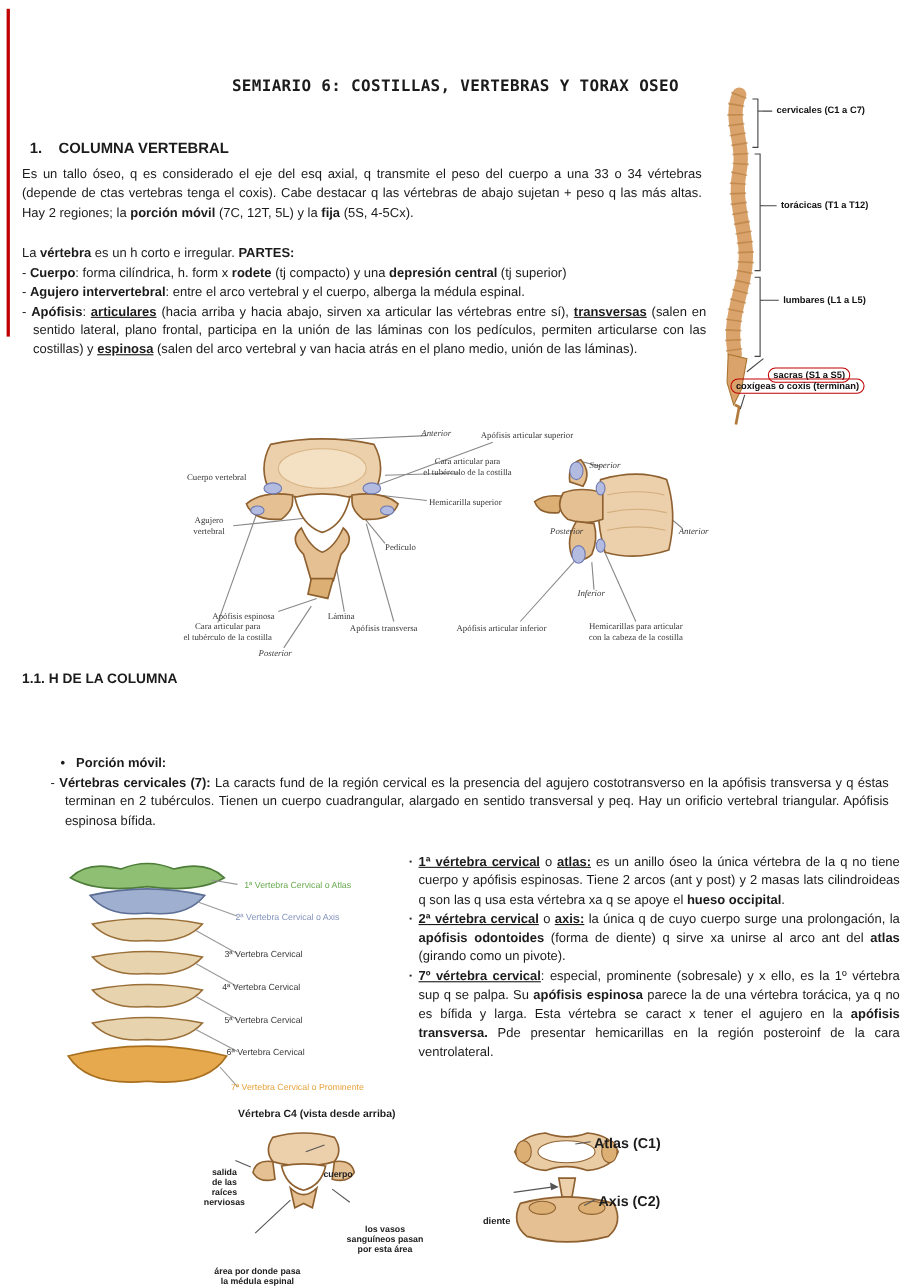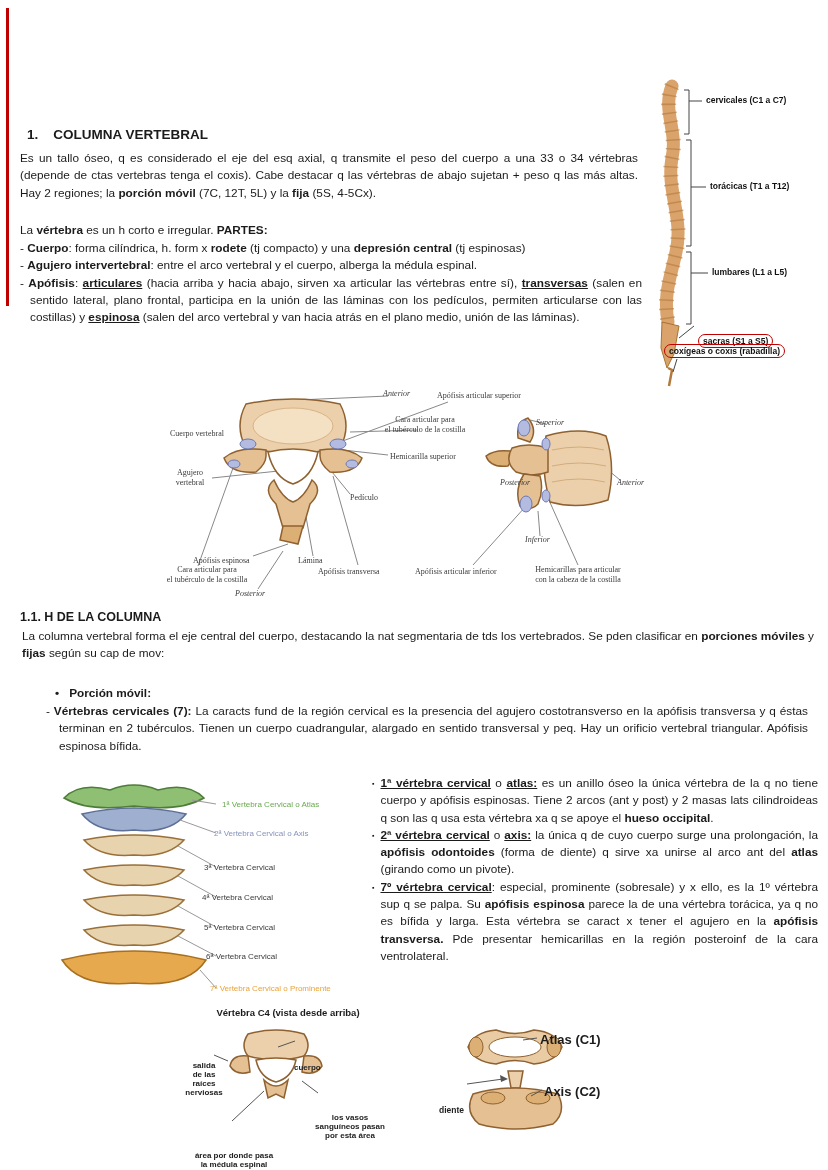--- a/index.html
+++ b/index.html
@@ -34,27 +34,28 @@
   .c4-title { position:absolute; font-size:9.5px; font-weight:700; text-align:center; }
   .aa-label { position:absolute; font-size:13px; font-weight:700; white-space:nowrap; }
 </style>
 </head>
 <body>
 
 <div class="page">
 
   <div class="redline" style="background-color: rgb(192, 0, 0);"></div>
 
+  <div class="doc-title">SEMIARIO 6: COSTILLAS, VERTEBRAS Y TORAX OSEO</div>
 
   <div class="h1" style="left:27px; top:127px;">1.    COLUMNA VERTEBRAL</div>
   <p class="body-text" style="left:20px; top:150px; width:618px;"><span>Es un tallo óseo, q es considerado el eje del esq axial, q transmite el peso del cuerpo a una 33 o 34 vértebras (depende de ctas vertebras tenga el coxis). Cabe destacar q las vértebras de abajo sujetan + peso q las más altas. Hay 2 regiones; la </span><span style="font-weight: 700;">porción móvil</span><span> (7C, 12T, 5L) y la </span><span style="font-weight: 700;">fija</span><span> (5S, 4-5Cx).</span></p>
   <p class="body-text left" style="left:20px; top:222px; width:618px;"><span>La </span><span style="font-weight: 700;">vértebra</span><span> es un h corto e irregular. </span><span style="font-weight: 700;">PARTES:</span></p>
 
   <div class="body-text" style="left:20px; top:240px; width:622px;">
-    <div class="hang"><span>- </span><span style="font-weight: 700;">Cuerpo</span><span>: forma cilíndrica, h. form x </span><span style="font-weight: 700;">rodete</span><span> (tj compacto) y una </span><span style="font-weight: 700;">depresión central</span><span> (tj espinosas)</span></div>
+    <div class="hang"><span>- </span><span style="font-weight: 700;">Cuerpo</span><span>: forma cilíndrica, h. form x </span><span style="font-weight: 700;">rodete</span><span> (tj compacto) y una </span><span style="font-weight: 700;">depresión central</span><span> (tj superior)</span></div>
     <div class="hang"><span>- </span><span style="font-weight: 700;">Agujero intervertebral</span><span>: entre el arco vertebral y el cuerpo, alberga la médula espinal.</span></div>
     <div class="hang"><span>- </span><span style="font-weight: 700;">Apófisis</span><span>: </span><span style="font-weight: 700; text-decoration: underline;">articulares</span><span> (hacia arriba y hacia abajo, sirven xa articular las vértebras entre sí), </span><span style="font-weight: 700; text-decoration: underline;">transversas</span><span> (salen en sentido lateral, plano frontal, participa en la unión de las láminas con los pedículos, permiten articularse con las costillas) y </span><span style="font-weight: 700; text-decoration: underline;">espinosa</span><span> (salen del arco vertebral y van hacia atrás en el plano medio, unión de las láminas).</span></div>
   </div>
 
   <div class="fig" style="left:632px; top:76px; width:196px; height:318px;">
     <svg style="left:0; top:0;" width="196" height="318" viewBox="0 0 196 318">
       <path d="M40,10 C30,34 46,55 40,82 C34,114 52,142 44,176 C39,200 31,218 36,246" fill="none" stroke="#d9a36b" stroke-width="13" stroke-linecap="round"></path>
       <path d="M40,10 C30,34 46,55 40,82 C34,114 52,142 44,176 C39,200 31,218 36,246" fill="none" stroke="#b27a3c" stroke-width="15" stroke-dasharray="1.5,7.5" opacity="0.6"></path>
       <path d="M30,246 L47,250 L42,278 L35,292 L29,272 Z" fill="#d9a36b" stroke="#a8732f" stroke-width="1"></path>
       <path d="M36,292 L40,294 L37,310" fill="none" stroke="#b27a3c" stroke-width="2.5"></path>
@@ -64,21 +65,21 @@
       <path d="M59,111 L74,111" fill="none" stroke="#444" stroke-width="1"></path>
       <path d="M54,176 L59,176 L59,248 L54,248" fill="none" stroke="#444" stroke-width="1"></path>
       <path d="M59,197 L76,197" fill="none" stroke="#444" stroke-width="1"></path>
       <path d="M47,262 L62,250" fill="none" stroke="#444" stroke-width="1"></path>
       <path d="M41,296 L45,283" fill="none" stroke="#444" stroke-width="1"></path>
     </svg>
     <div class="spine-label" style="left:74px; top:19px;">cervicales (C1 a C7)</div>
     <div class="spine-label" style="left:78px; top:105px;">torácicas (T1 a T12)</div>
     <div class="spine-label" style="left:80px; top:191px;">lumbares (L1 a L5)</div>
     <div class="spine-label boxed" style="left:66px; top:258px;">sacras (S1 a S5)</div>
-    <div class="spine-label boxed" style="left:32px; top:268px;">coxígeas o coxis (rabadilla)</div>
+    <div class="spine-label boxed" style="left:32px; top:268px;">coxígeas o coxis (terminan)</div>
   </div>
 
   <div class="fig" style="left:138px; top:386px; width:537px; height:218px;">
     <svg style="left:0; top:0;" width="537" height="218" viewBox="0 0 537 218">
       <g stroke="#888" stroke-width="1" fill="none">
         <path d="M250,10 L160,14"></path>
           <path d="M310,16 L202,56"></path>
           <path d="M280,44 L212,46"></path>
         <path d="M408,38 L392,34"></path>
           <path d="M104,46 L115,40"></path>
@@ -143,21 +144,20 @@
     <div class="fig-label ctr" style="left:14px;  top:179px; width:110px;">Cara articular para
 el tubérculo de la costilla</div>
     <div class="fig-label" style="left:180px; top:181px;">Apófisis transversa</div>
     <div class="fig-label" style="left:277px; top:181px;">Apófisis articular inferior</div>
     <div class="fig-label ctr" style="left:376px; top:179px; width:128px;">Hemicarillas para articular
 con la cabeza de la costilla</div>
     <div class="fig-label it" style="left:97px;  top:203px;">Posterior</div>
   </div>
 
   <div class="h1" style="left:20px; top:610px; font-size:12.5px;">1.1. H DE LA COLUMNA</div>
-  <p class="body-text" style="left:22px; top:628px; width:792px;"><span>La columna vertebral forma el eje central del cuerpo, destacando la nat segmentaria de tds los vertebrados. Se pden clasificar en </span><span style="font-weight: 700;">porciones móviles</span><span> y </span><span style="font-weight: 700;">fijas</span><span> según su cap de mov:</span></p>
 
   <div class="bullet-head" style="left:55px; top:686px;">
     <span class="dot">•</span>
     <span class="txt">Porción móvil:</span>
   </div>
 
   <div class="body-text hang13" style="left:46px; top:703px; width:762px;"><span>- </span><span style="font-weight: 700;">Vértebras cervicales (7):</span><span> La caracts fund de la región cervical es la presencia del agujero costotransverso en la apófisis transversa y q éstas terminan en 2 tubérculos. Tienen un cuerpo cuadrangular, alargado en sentido transversal y peq. Hay un orificio vertebral triangular. Apófisis espinosa bífida.</span></div>
 
   <div class="fig" style="left:52px; top:778px; width:335px; height:240px;">
     <svg style="left:0; top:0;" width="165" height="235" viewBox="0 0 165 235">

